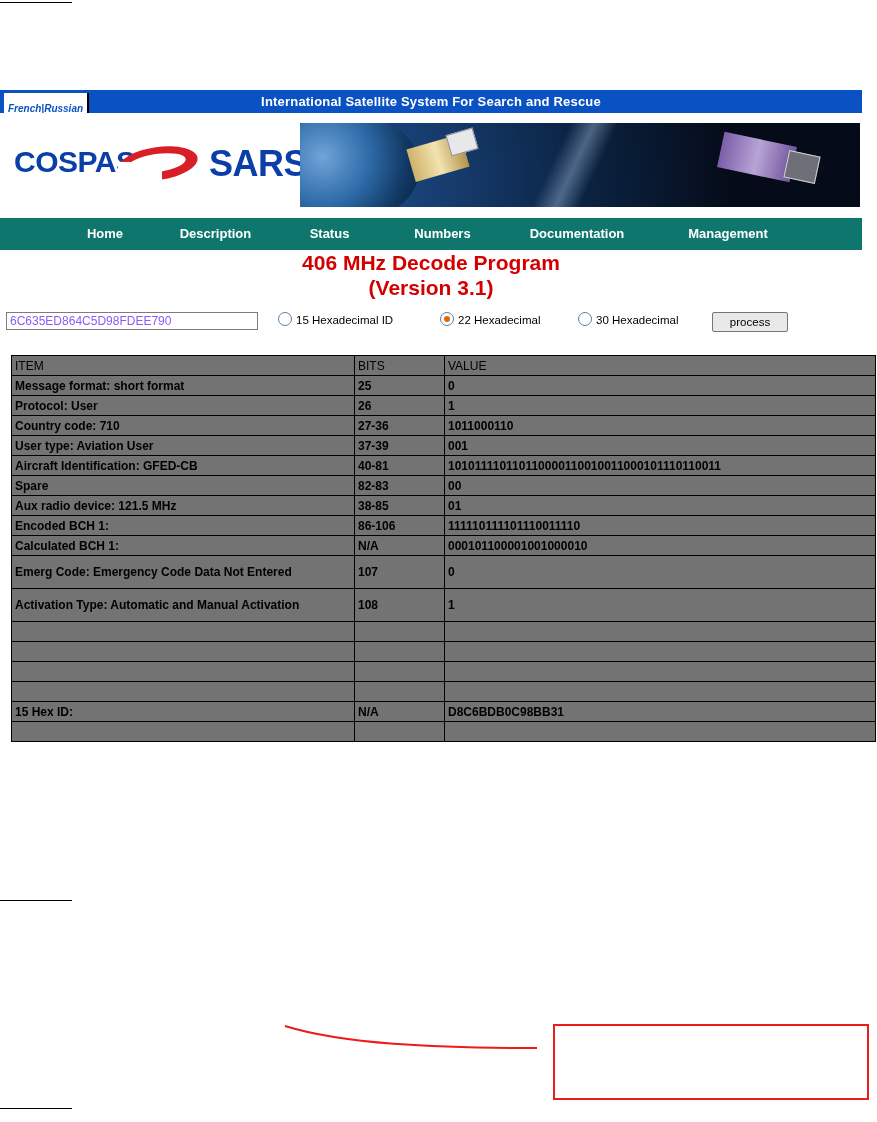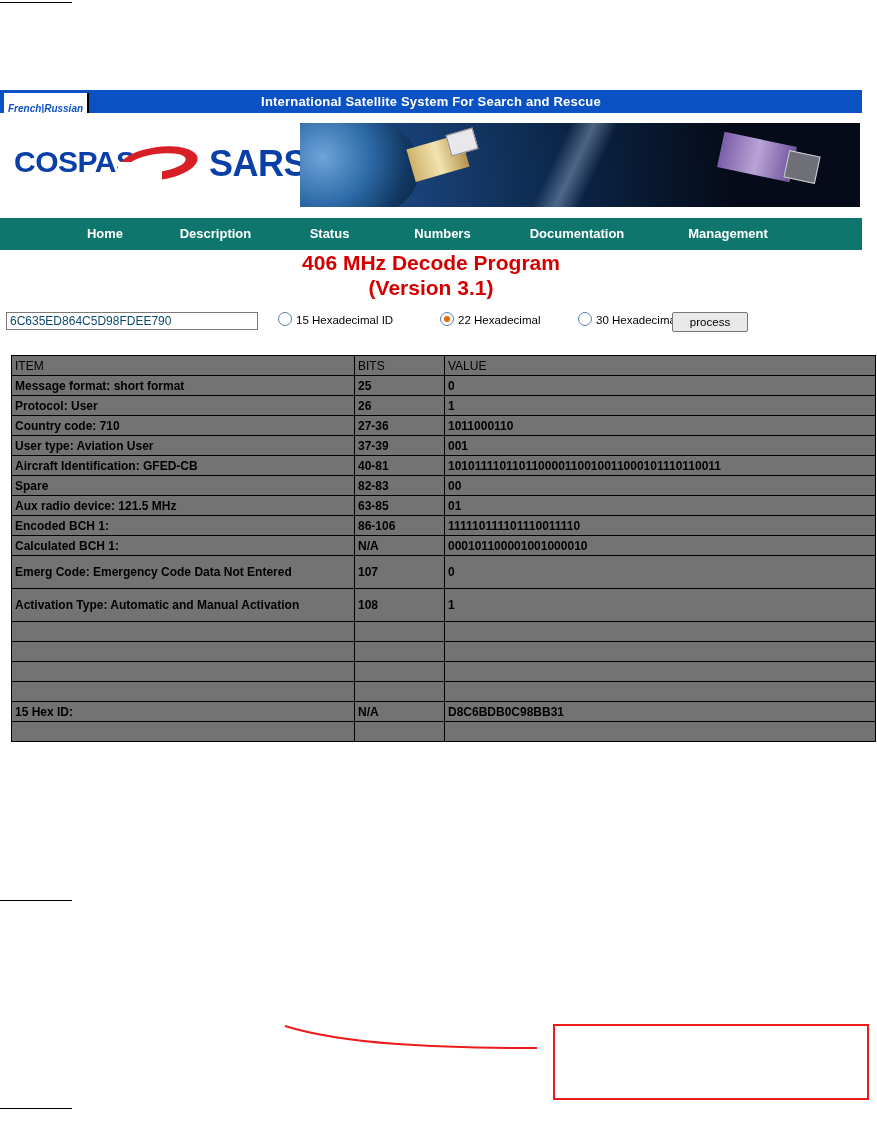--- a/index.html
+++ b/index.html
@@ -236,21 +236,21 @@
   .hexinput {
     position: absolute;
     left: 6px;
     top: 0px;
     width: 252px;
     height: 18px;
     padding: 1px 3px;
     border: 1px solid #7b7b7b;
     font-size: 12px;
     font-family: "Liberation Sans", sans-serif;
-    color: #0c4a6e;
+    color: #8b5cf6;
     background: #fff;
     box-sizing: border-box;
   }
   .radio-opt {
     position: absolute;
     top: 0;
     font-size: 11.5px;
     color: #000;
     white-space: nowrap;
     line-height: 16px;
@@ -271,21 +271,21 @@
     position: absolute;
     left: 2.5px;
     top: 2.5px;
     width: 6px;
     height: 6px;
     border-radius: 50%;
     background: #e06a00;
   }
   .process-btn {
     position: absolute;
-    left: 672px;
+    left: 712px;
     top: 0px;
     width: 76px;
     height: 20px;
     background: #e9e9e9;
     border: 1px solid #767676;
     border-radius: 2px;
     font-size: 11.5px;
     color: #000;
     font-family: "Liberation Sans", sans-serif;
     cursor: pointer;
@@ -455,21 +455,21 @@
         <td class="c1">40-81</td>
         <td class="c2">101011110110110000110010011000101110110011</td>
       </tr>
       <tr>
         <td class="c0">Spare</td>
         <td class="c1">82-83</td>
         <td class="c2">00</td>
       </tr>
       <tr>
         <td class="c0">Aux radio device: 121.5 MHz</td>
-        <td class="c1">63-85</td>
+        <td class="c1">38-85</td>
         <td class="c2">01</td>
       </tr>
       <tr>
         <td class="c0">Encoded BCH 1:</td>
         <td class="c1">86-106</td>
         <td class="c2">111110111101110011110</td>
       </tr>
       <tr>
         <td class="c0">Calculated BCH 1:</td>
         <td class="c1">N/A</td>

